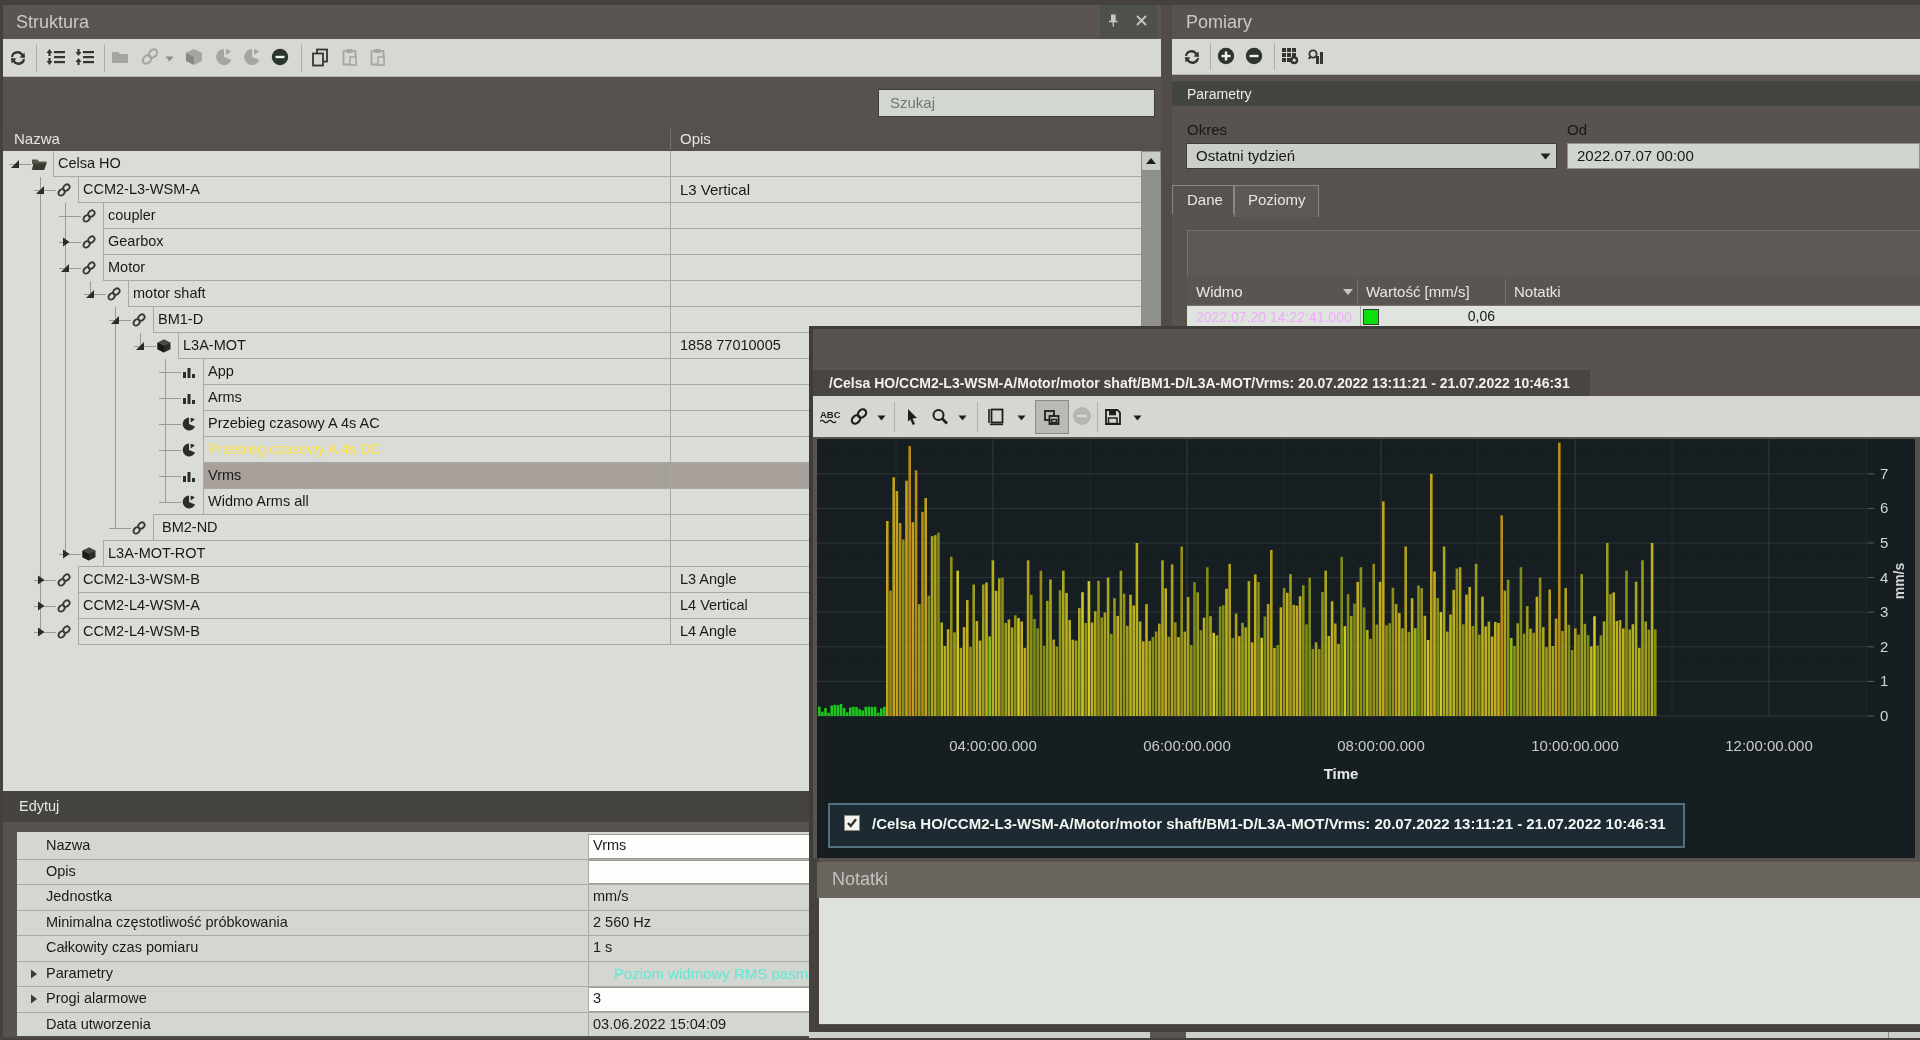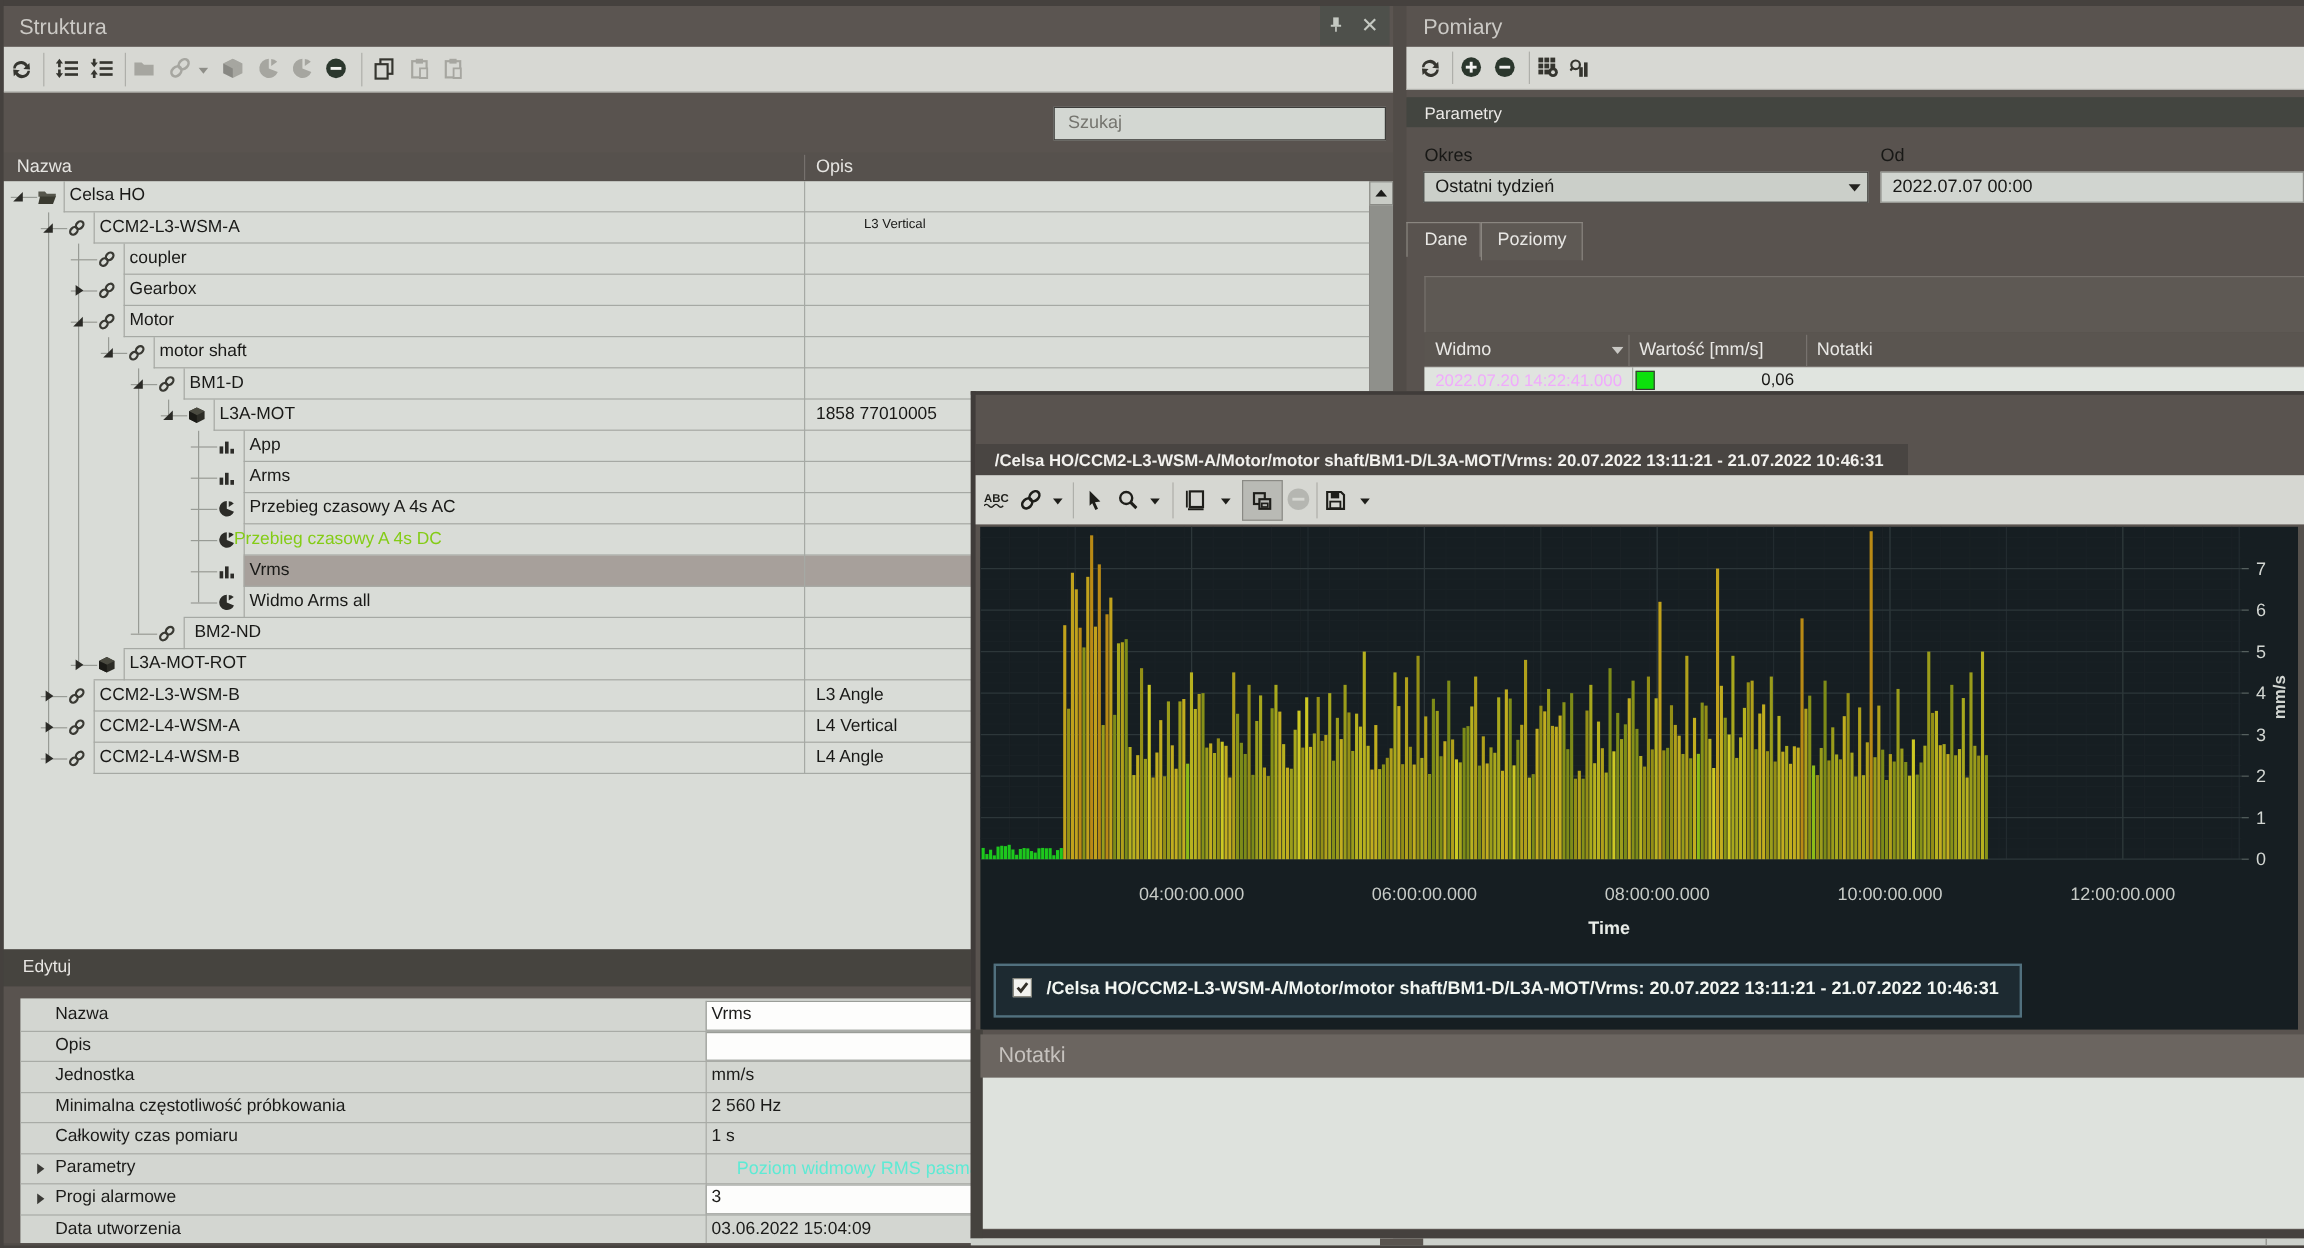--- a/index.html
+++ b/index.html
@@ -112,21 +112,21 @@
 <svg width="10" height="10" style="position:absolute;left:35px;top:185px" viewBox="0 0 10 10">
     <path d="M9 1 V9 H1 Z" fill="#2b2b27"></path>
   </svg>
 <svg width="14" height="14" viewBox="0 0 14 14" style="position:absolute;left:57px;top:183px">
     <g fill="none" stroke="#3a3a34" stroke-width="1.9">
       <ellipse cx="4.6" cy="9.4" rx="2.7" ry="3.5" transform="rotate(45 4.6 9.4)"></ellipse>
       <ellipse cx="9.4" cy="4.6" rx="2.7" ry="3.5" transform="rotate(45 9.4 4.6)"></ellipse>
     </g>
   </svg>
 <div style="position:absolute;left:83px;top:181px;font-size:14.5px;color:#191917;white-space:nowrap">CCM2-L3-WSM-A</div>
-<div style="position:absolute;left:720px;top:181px;font-size:11px;color:#191917;white-space:nowrap">L3 Vertical</div>
+<div style="position:absolute;left:680px;top:181px;font-size:15px;color:#191917;white-space:nowrap">L3 Vertical</div>
 <div style="position:absolute;left:103px;top:203px;width:1px;height:26px;background:#a6a9a4"></div>
 <div style="position:absolute;left:103px;top:228px;width:1038px;height:1px;background:#a6a9a4"></div>
 <div style="position:absolute;left:59px;top:216px;width:22px;height:1px;background:#989b95"></div>
 <svg width="14" height="14" viewBox="0 0 14 14" style="position:absolute;left:82px;top:209px">
     <g fill="none" stroke="#3a3a34" stroke-width="1.9">
       <ellipse cx="4.6" cy="9.4" rx="2.7" ry="3.5" transform="rotate(45 4.6 9.4)"></ellipse>
       <ellipse cx="9.4" cy="4.6" rx="2.7" ry="3.5" transform="rotate(45 9.4 4.6)"></ellipse>
     </g>
   </svg>
 <div style="position:absolute;left:108px;top:207px;font-size:14.5px;color:#191917;white-space:nowrap">coupler</div>
@@ -225,21 +225,21 @@
     <path d="M8.6 5.4 L12.8 2.6 A6.4 6.4 0 0 0 8.6 0.8 Z" fill="#2c2c28"></path>
   </svg>
 <div style="position:absolute;left:208px;top:415px;font-size:14.5px;color:#191917;white-space:nowrap">Przebieg czasowy A 4s AC</div>
 <div style="position:absolute;left:203px;top:437px;width:1px;height:26px;background:#a6a9a4"></div>
 <div style="position:absolute;left:203px;top:462px;width:938px;height:1px;background:#a6a9a4"></div>
 <div style="position:absolute;left:159px;top:450px;width:22px;height:1px;background:#989b95"></div>
 <svg width="14" height="14" viewBox="0 0 14 14" style="position:absolute;left:182px;top:443px">
     <path d="M7 7 L7 0.6 A6.4 6.4 0 1 0 13 9.5 Z" fill="#2c2c28"></path>
     <path d="M8.6 5.4 L12.8 2.6 A6.4 6.4 0 0 0 8.6 0.8 Z" fill="#2c2c28"></path>
   </svg>
-<div style="position:absolute;left:195px;top:441px;font-size:14.5px;color:#84cc16;white-space:nowrap">Przebieg czasowy A 4s DC</div>
+<div style="position:absolute;left:208px;top:441px;font-size:14.5px;color:#fde047;white-space:nowrap">Przebieg czasowy A 4s DC</div>
 <div style="position:absolute;left:203px;top:463px;width:938px;height:26px;background:#a7a09b"></div>
 <div style="position:absolute;left:203px;top:463px;width:1px;height:26px;background:#a6a9a4"></div>
 <div style="position:absolute;left:203px;top:488px;width:938px;height:1px;background:#a6a9a4"></div>
 <div style="position:absolute;left:159px;top:476px;width:22px;height:1px;background:#989b95"></div>
 <svg width="14" height="14" viewBox="0 0 14 14" style="position:absolute;left:182px;top:469px">
     <g fill="#2c2c28">
       <rect x="1" y="7" width="3" height="6"></rect>
       <rect x="5.5" y="3" width="3" height="10"></rect>
       <rect x="10" y="9" width="3" height="4"></rect>
     </g>

